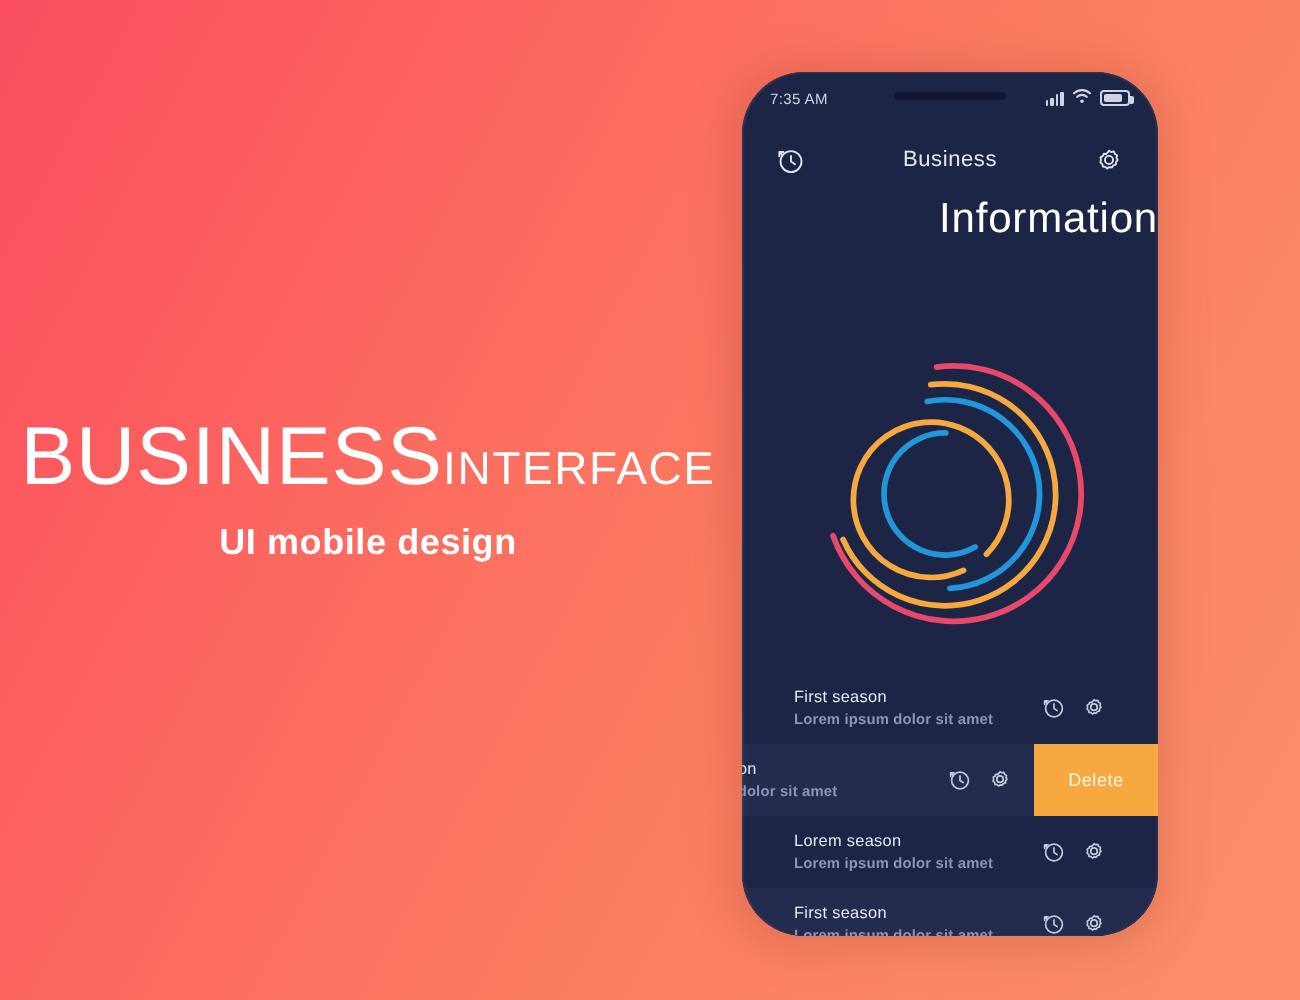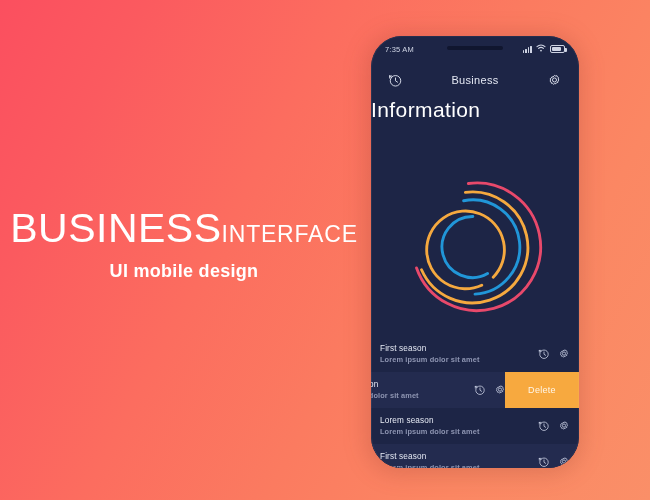--- a/index.html
+++ b/index.html
@@ -166,21 +166,21 @@
     width: 17px; height: 17px;
     flex: 0 0 auto;
     display: flex; align-items: center; justify-content: center;
   }
   .icon-btn svg { display: block; }
 
   
   .page-title {
     position: absolute;
     top: 62px; left: 0; right: 0;
-    text-align: left;
+    text-align: right;
     color: #ffffff;
     font-size: 21px;
     font-weight: 300;
     letter-spacing: 0.4px;
   }
 
   
   .rings {
     position: absolute;
     top: 137px;
@@ -196,21 +196,21 @@
     position: absolute;
     left: 0; right: 0;
     top: 300px;
     bottom: 0;
   }
   .row {
     position: relative;
     height: 36px;
     display: flex;
     align-items: center;
-    padding: 0 9px;
+    padding: 0 26px;
     overflow: hidden;
   }
   .row.alt { background: #232b4f; }
   .row.plain { background: transparent; }
   .row-texts { display: flex; flex-direction: column; justify-content: center; gap: 2px; min-width: 0; }
   .row-title {
     color: #e6eaf4;
     font-size: 8.2px;
     font-weight: 500;
     letter-spacing: 0.15px;
@@ -239,21 +239,21 @@
     left: -22px;
     right: 62px;
     top: 0; bottom: 0;
     display: flex;
     align-items: center;
     padding: 0 11px;
   }
   .delete-btn {
     position: absolute;
     right: 0; top: 0;
-    width: 74px; height: 100%;
+    width: 62px; height: 100%;
     background: #f7a93f;
     color: #fff6e8;
     font-size: 9px;
     letter-spacing: 0.3px;
     display: flex;
     align-items: center;
     justify-content: center;
     border: none;
     font-family: inherit;
   }

